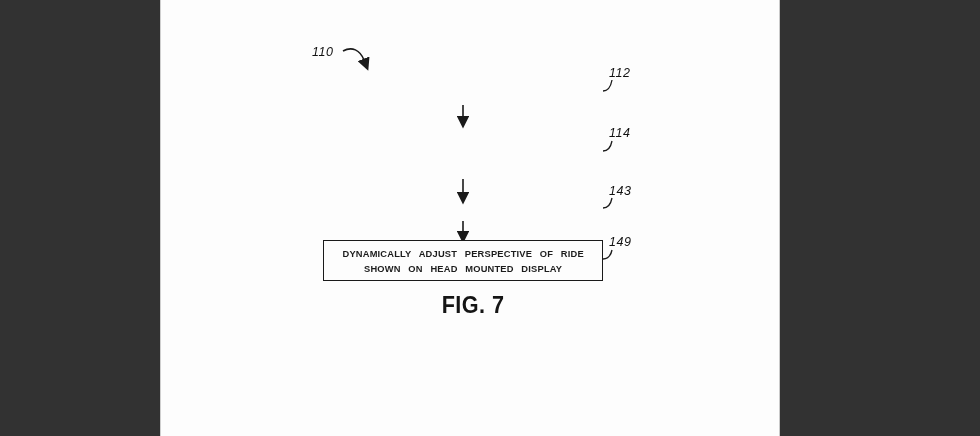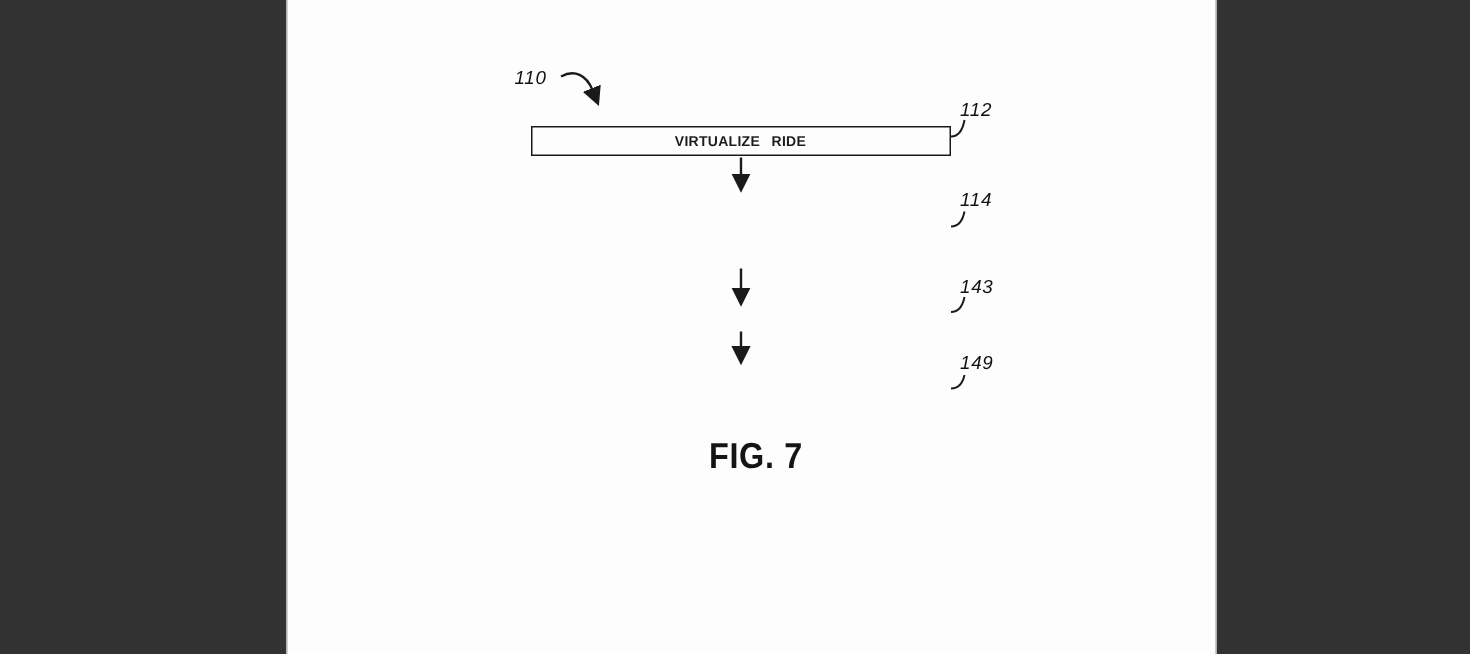--- a/index.html
+++ b/index.html
@@ -20,21 +20,21 @@
     position: absolute;
     top: 0;
     height: 436px;
     background: #323232;
   }
   .side-left  { left: 0;  width: 175px; }
   .side-right { left: 795px; width: 185px; }
 
   .paper {
     position: absolute;
-    left: 191px;
+    left: 160px;
     top: 0;
     width: 620px;
     height: 436px;
     background: #fdfdfd;
     border-left: 1px solid #cfcfcf;
     border-right: 1px solid #c9c9c9;
     box-sizing: border-box;
   }
 
   .flow-box {
@@ -127,27 +127,28 @@
       <path d="M302,221 L302,232" fill="none" stroke="#1a1a1a" stroke-width="1.6" marker-end="url(#arrowhead)"></path>
 
       <path d="M451,80 Q449,91 442,91" fill="none" stroke="#1a1a1a" stroke-width="1.3"></path>
       <path d="M451,141 Q449,151 442,151" fill="none" stroke="#1a1a1a" stroke-width="1.3"></path>
       <path d="M451,198 Q449,208 442,208" fill="none" stroke="#1a1a1a" stroke-width="1.3"></path>
       <path d="M451,250 Q449,259 442,259" fill="none" stroke="#1a1a1a" stroke-width="1.3"></path>
     </svg>
 
     <div class="ref-num ref-110">110</div>
 
-    <div class="flow-box box-112">
-      <div class="box-line">VIRTUALIZE RIDE</div>
-    </div>
     <div class="ref-num ref-112">112</div>
 
     <div class="ref-num ref-114">114</div>
 
     <div class="ref-num ref-116">143</div>
 
+    <div class="flow-box box-118">
+      <div class="box-line">DYNAMICALLY ADJUST PERSPECTIVE OF RIDE</div>
+      <div class="box-line">SHOWN ON HEAD MOUNTED DISPLAY</div>
+    </div>
     <div class="ref-num ref-118">149</div>
 
     <div class="fig-caption">FIG. 7</div>
 
   </div>
 </div>
 
 </body></html>

